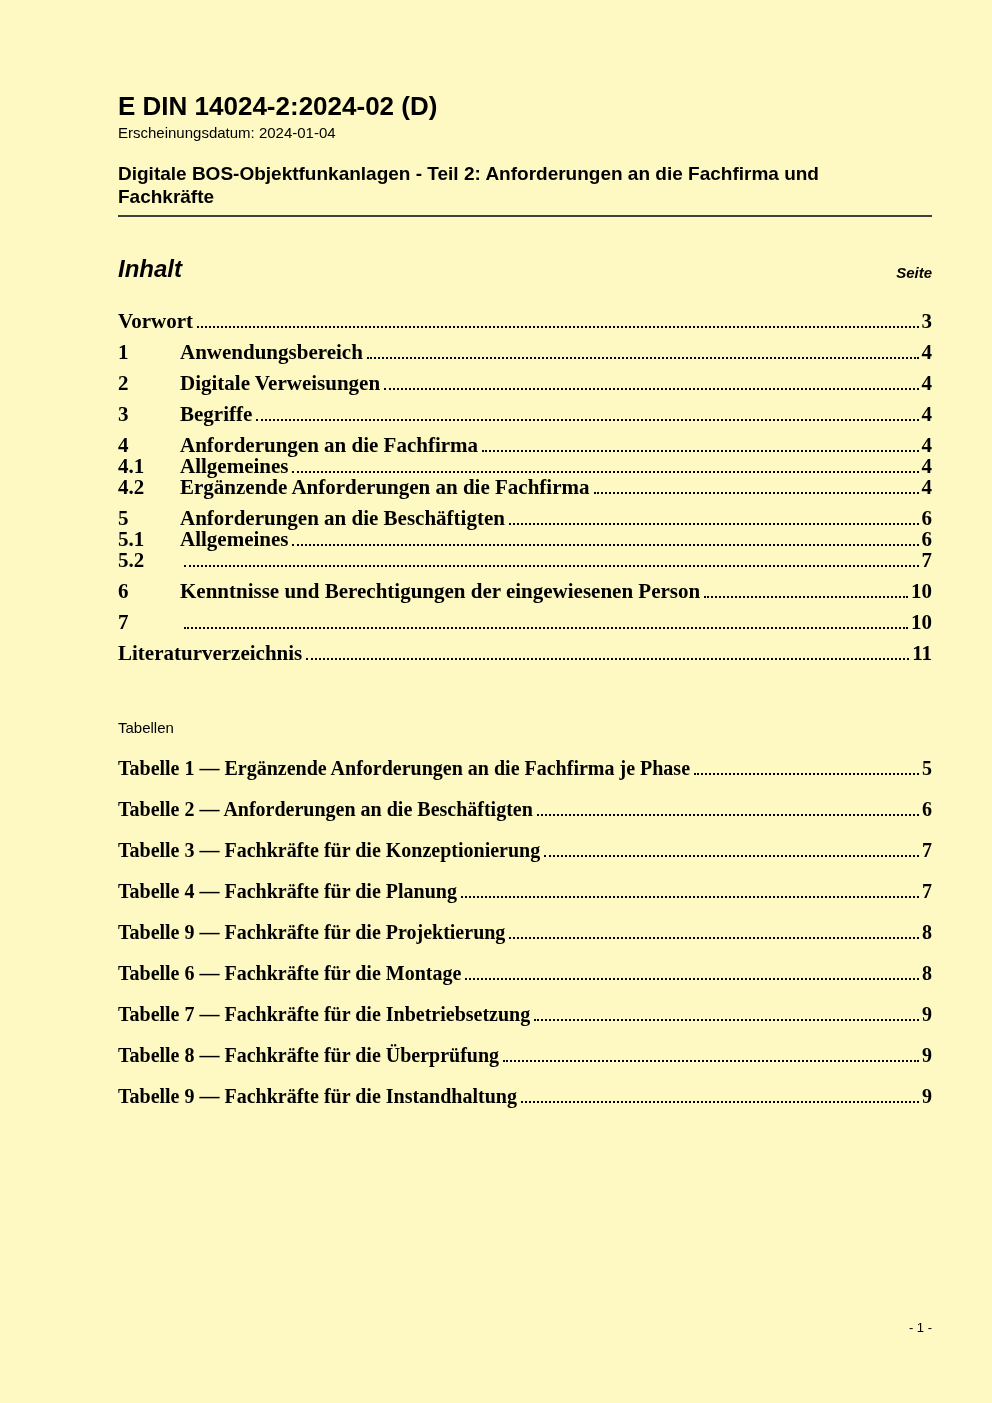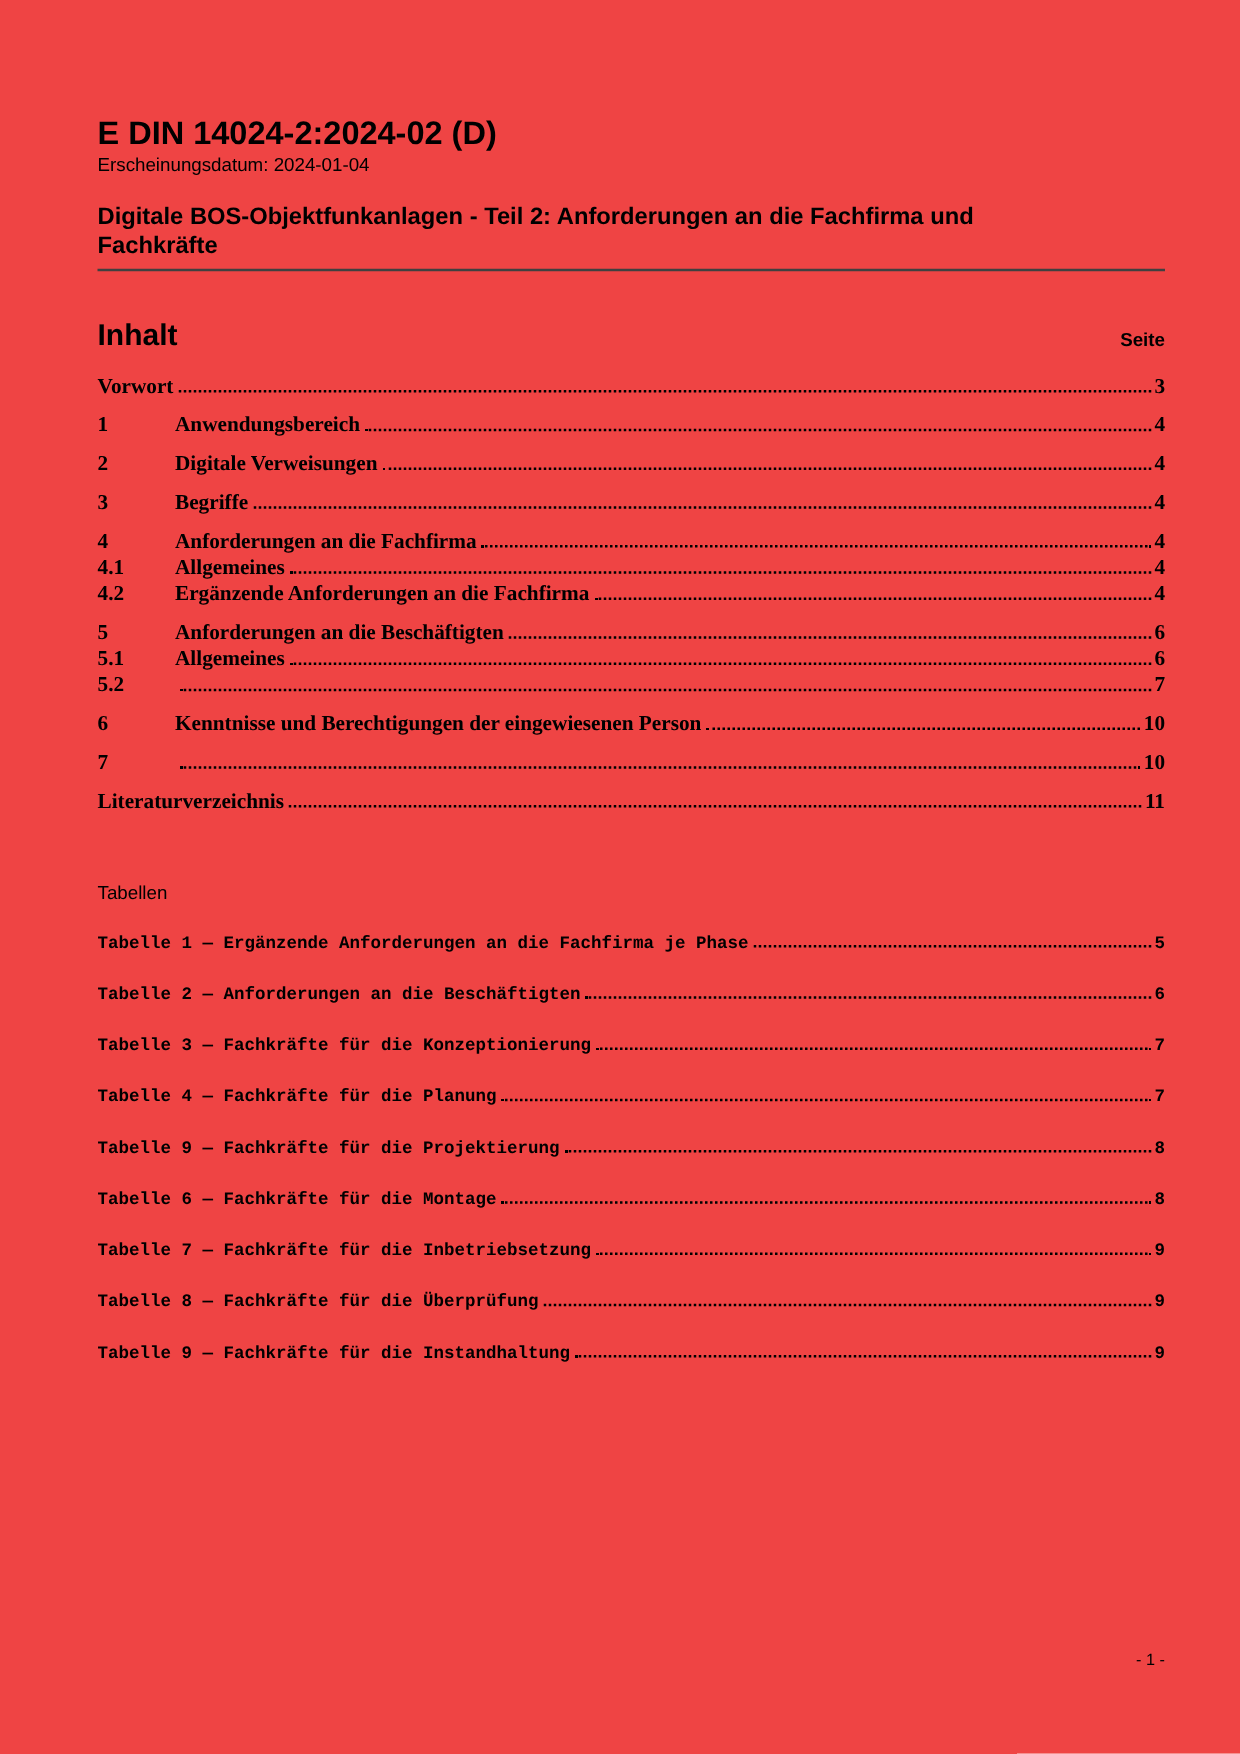--- a/index.html
+++ b/index.html
@@ -3,22 +3,22 @@
 <meta charset="utf-8">
 <style>
   * { margin: 0; padding: 0; box-sizing: border-box; }
   html, body { background: #ffffff; }
   body { font-family: "Liberation Sans", sans-serif; color: #000; }
 
   .page {
     position: relative;
     width: 992px;
     height: 1403px;
-    background: #ef4444;
-    padding: 92px 60px 0 78px;
+    background: #fef9c3;
+    padding: 92px 60px 0 118px;
     overflow: hidden;
   }
 
   
   .doc-number {
     font-size: 26px;
     line-height: 29px;
     font-weight: bold;
     letter-spacing: 0px;
   }
@@ -39,38 +39,39 @@
     line-height: 23px;
     font-weight: bold;
   }
 
   
   .contents-head {
     display: flex;
     justify-content: space-between;
     align-items: flex-end;
     margin-top: 38px;
+    font-style: italic;
   }
   .contents-title {
     font-size: 24px;
     font-weight: bold;
     line-height: 28px;
   }
   .page-col-label {
     font-size: 15px;
     font-weight: bold;
     line-height: 20px;
   }
 
   
   .toc {
-    margin-top: 15px;
+    margin-top: 28px;
     font-family: "Liberation Serif", serif;
     font-weight: bold;
-    font-size: 17px;
+    font-size: 21px;
   }
   .toc-group { margin-bottom: 10px; }
   .toc-row {
     display: flex;
     align-items: baseline;
     height: 21px;
     line-height: 21px;
   }
   .toc-num { flex: 0 0 62px; }
   .toc-label { white-space: nowrap; }
@@ -83,23 +84,23 @@
   .toc-page { flex: 0 0 auto; margin-left: 2px; }
 
   
   .tables-heading {
     margin-top: 54px;
     font-size: 15px;
     line-height: 19px;
   }
   .tables-list {
     margin-top: 21px;
-    font-family: Liberation Mono, monospace;
-    font-weight: bold;
-    font-size: 14px;
+    font-family: Liberation Serif, serif;
+    font-weight: bold;
+    font-size: 20px;
     text-align: center;
   }
   .tables-list .toc-row { margin-bottom: 20px; }
 
   
   .page-footer {
     position: absolute;
     top: 1320px;
     right: 60px;
     font-size: 13px;

